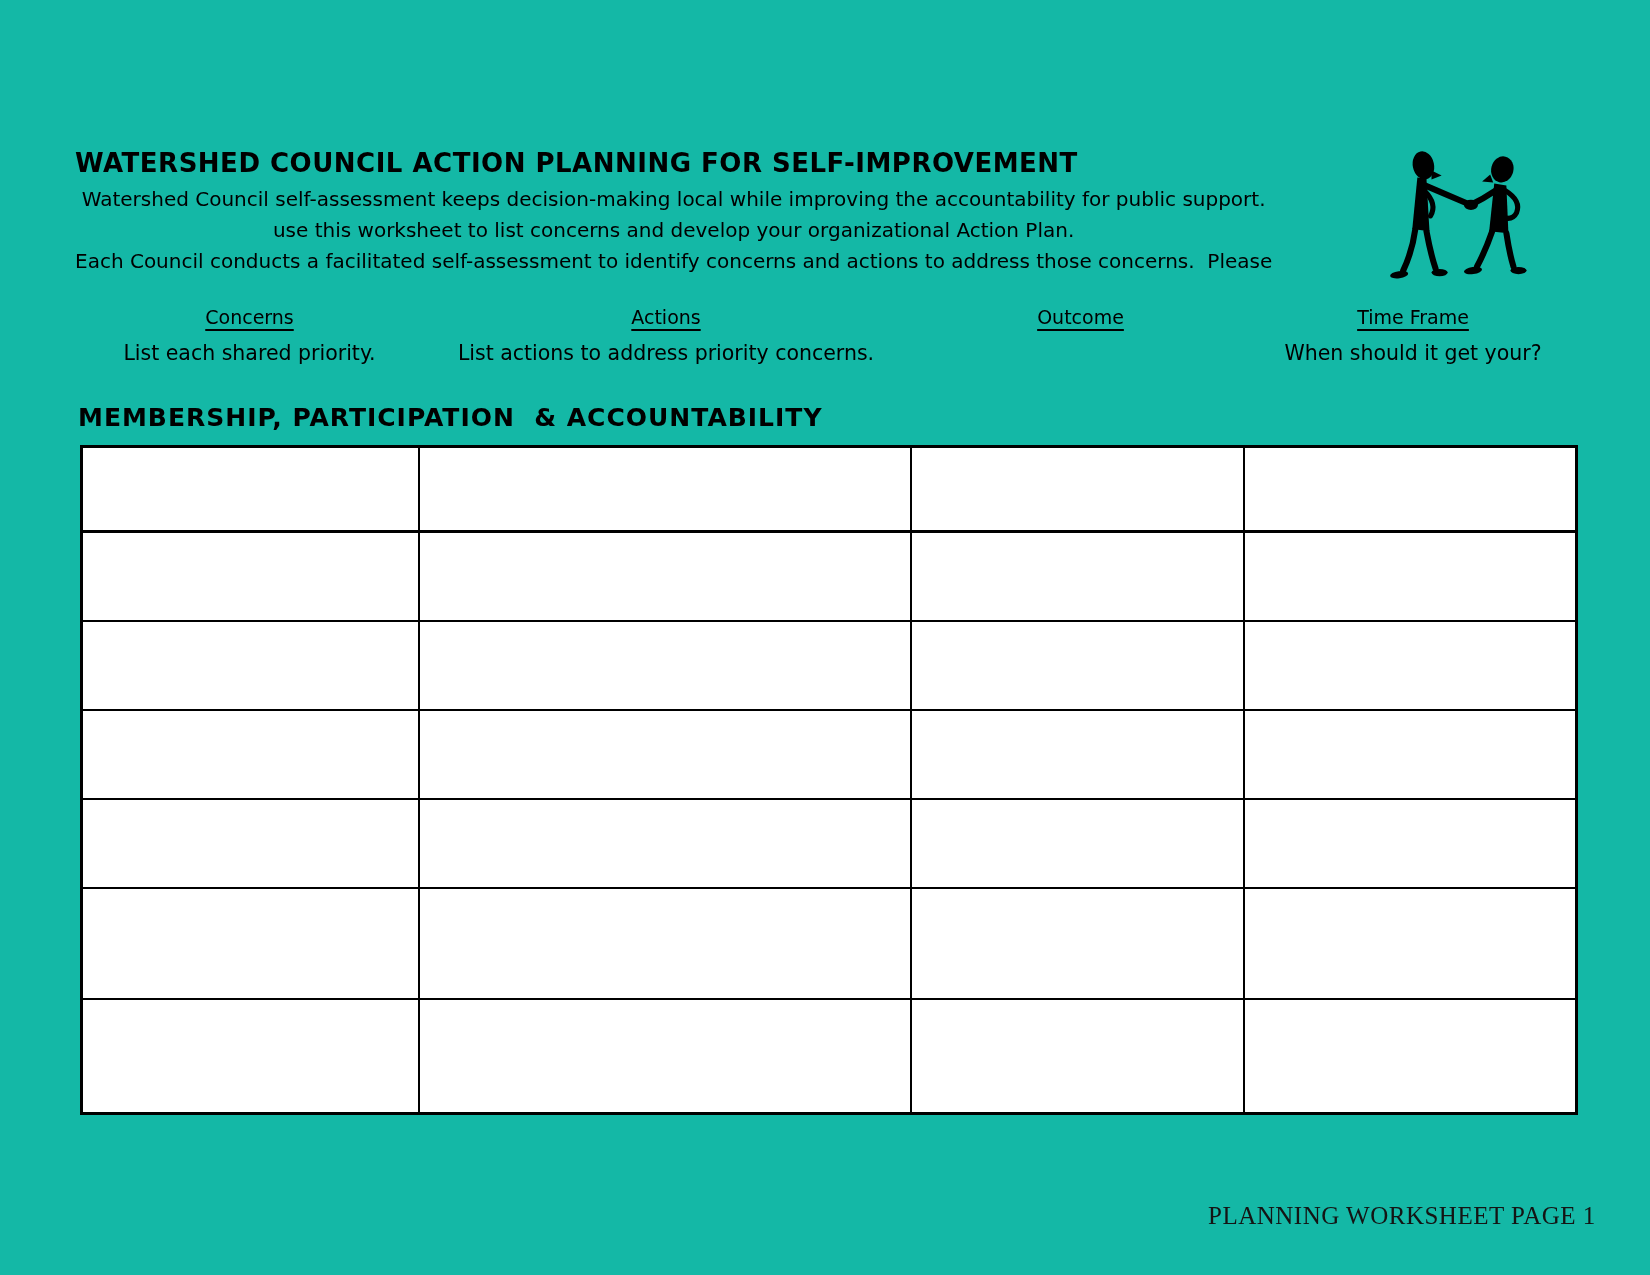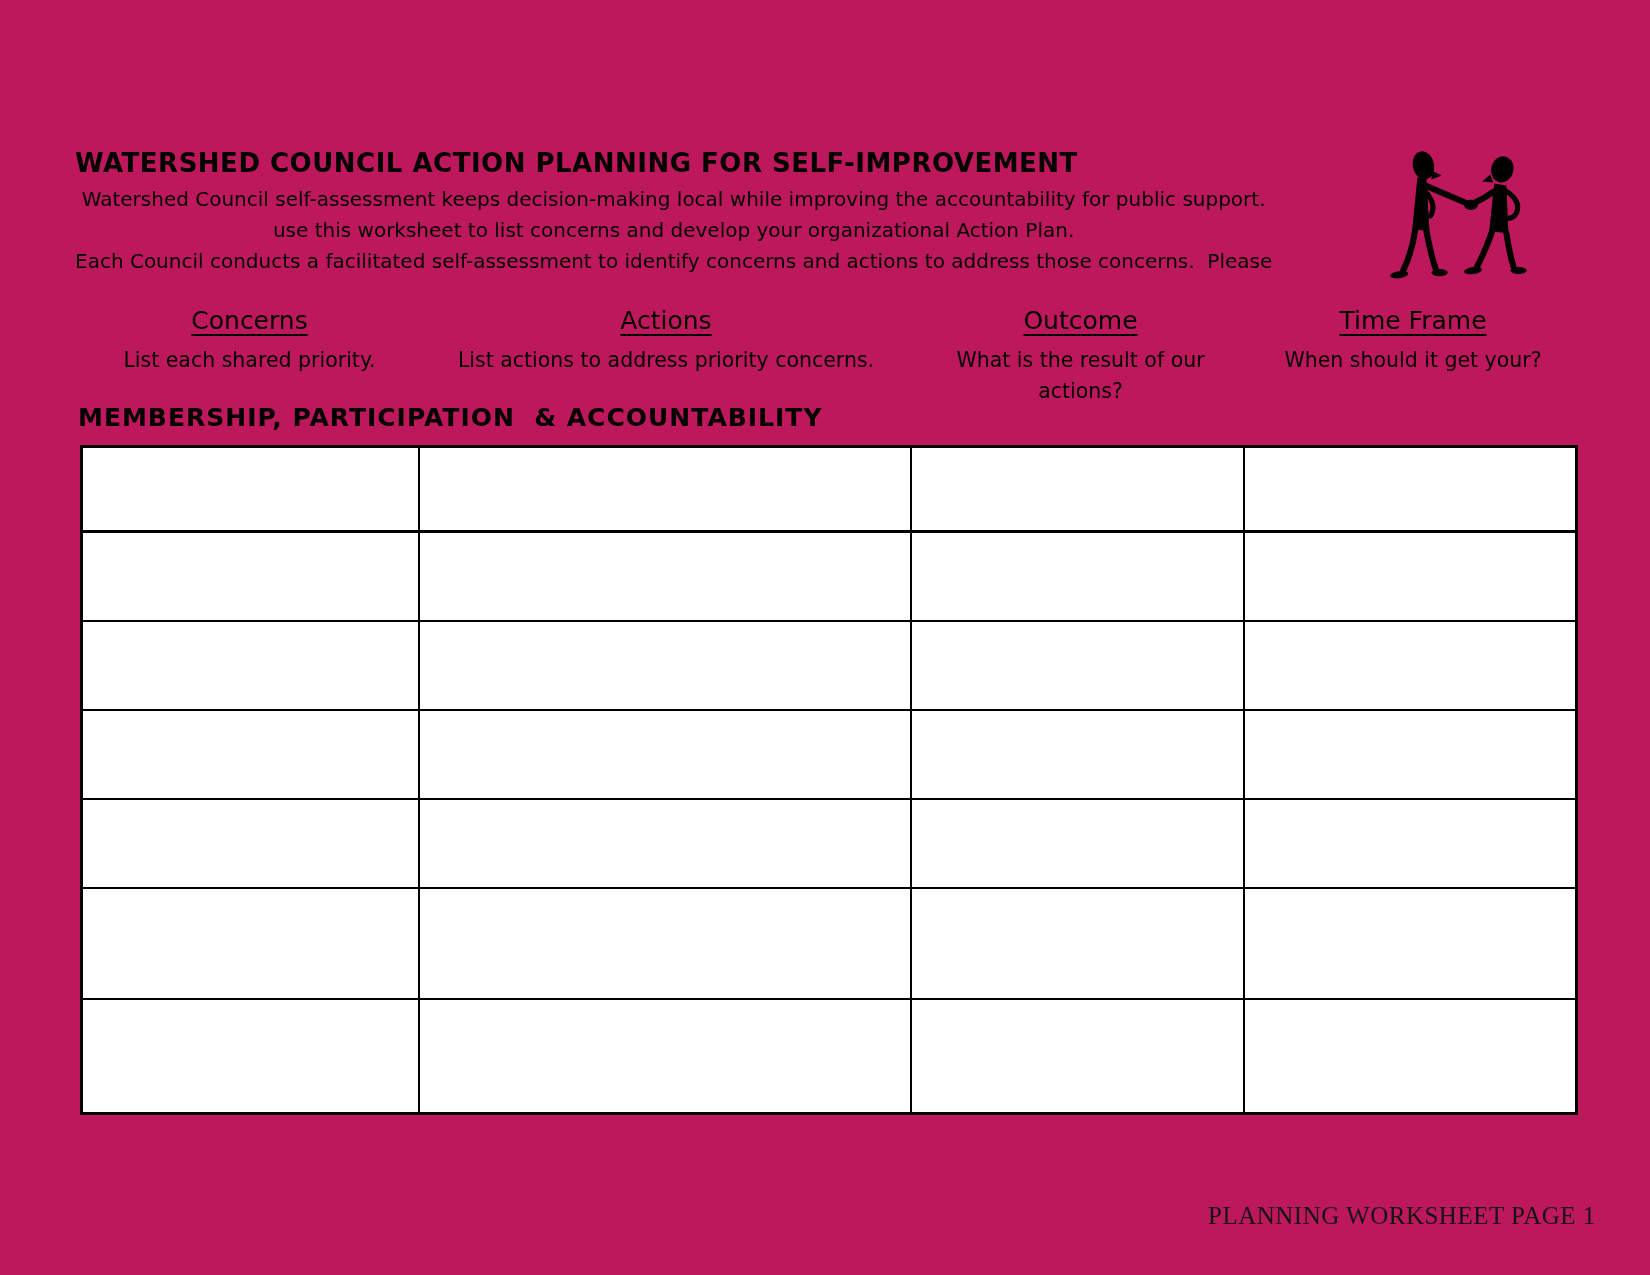--- a/index.html
+++ b/index.html
@@ -3,21 +3,21 @@
 <meta charset="utf-8">
 <style>
   * { margin: 0; padding: 0; box-sizing: border-box; }
   html, body { background: #ffffff; }
   body { font-family: "DejaVu Sans", sans-serif; color: #000; }
 
   .page {
     position: relative;
     width: 1650px;
     height: 1275px;
-    background: #be185d;
+    background: #14b8a6;
     overflow: hidden;
   }
 
   .doc-title {
     position: absolute;
     left: 75px; top: 148px;
     font-size: 26px;
     font-weight: bold;
     letter-spacing: 0.5px;
     white-space: pre;
@@ -44,21 +44,21 @@
     width: 1498px;
     display: flex;
   }
   .col-head { text-align: center; }
   .col-head.w0 { width: 339px; }
   .col-head.w1 { width: 494px; }
   .col-head.w2 { width: 335px; }
   .col-head.w3 { width: 330px; }
   .col-label {
     display: inline-block;
-    font-size: 25px;
+    font-size: 19px;
     text-decoration: underline;
     text-underline-offset: 5px;
     text-decoration-thickness: 2px;
   }
   .col-desc {
     margin: 10px auto 0 auto;
     font-size: 20.5px;
     line-height: 31px;
   }
   .col-head.w2 .col-desc { max-width: 270px; }
@@ -141,21 +141,20 @@
     <div class="col-head w0">
       <span class="col-label">Concerns</span>
       <div class="col-desc">List each shared priority.</div>
     </div>
     <div class="col-head w1">
       <span class="col-label">Actions</span>
       <div class="col-desc">List actions to address priority concerns.</div>
     </div>
     <div class="col-head w2">
       <span class="col-label">Outcome</span>
-      <div class="col-desc">What is the result of our actions?</div>
     </div>
     <div class="col-head w3">
       <span class="col-label">Time Frame</span>
       <div class="col-desc">When should it get your?</div>
     </div>
   </div>
 
   <div class="section-heading">MEMBERSHIP, PARTICIPATION  &amp; ACCOUNTABILITY</div>
 
   <div class="plan-table">

